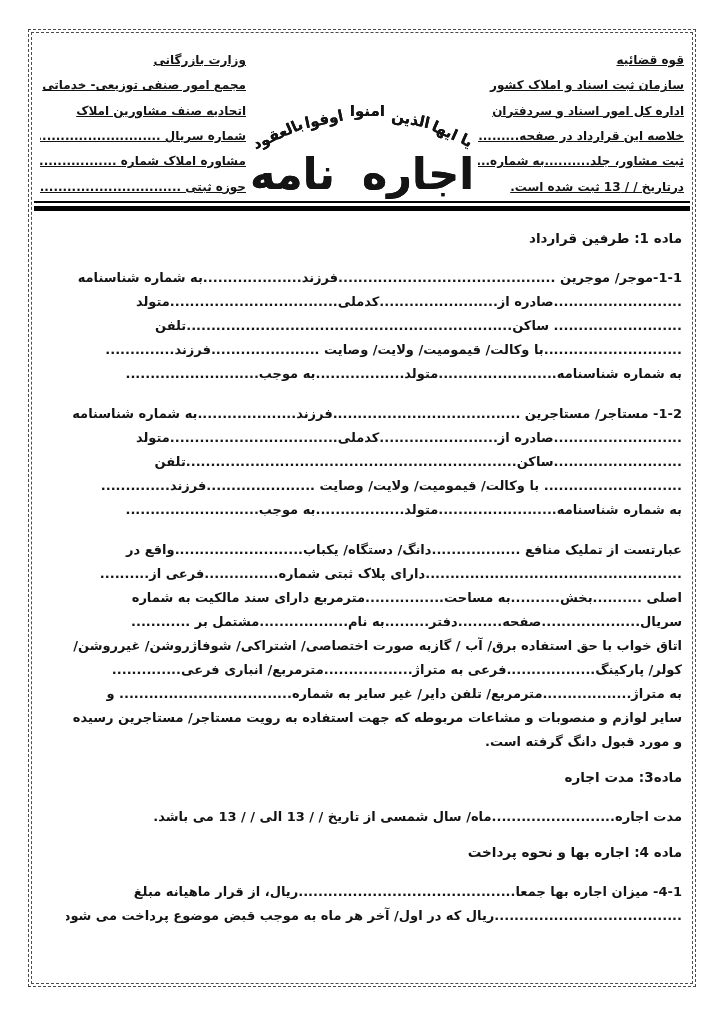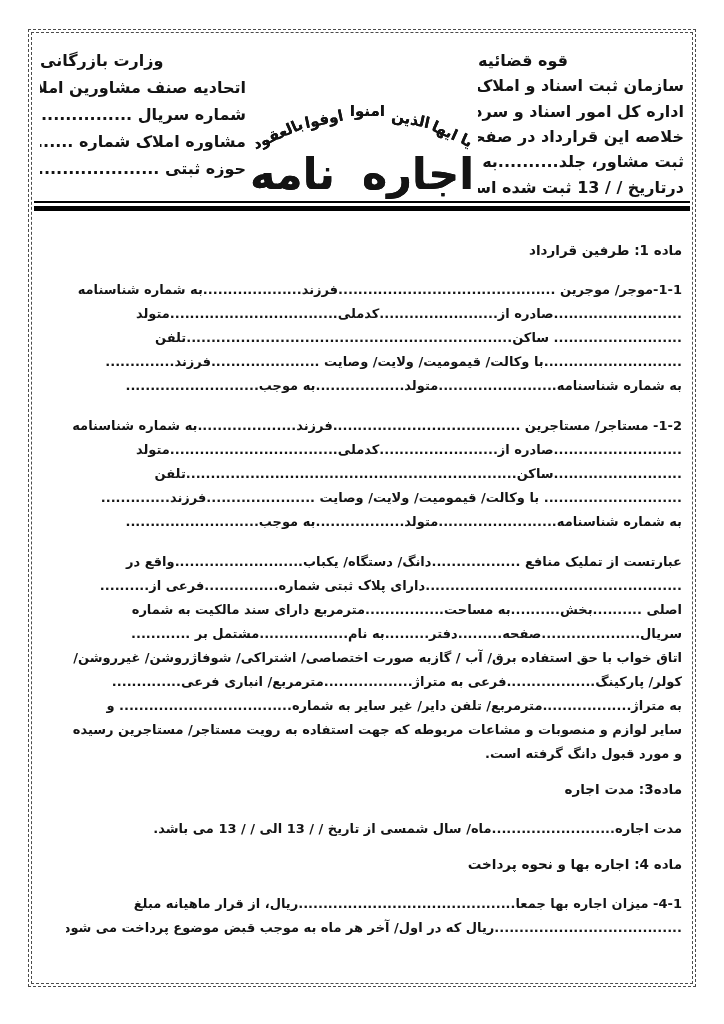--- a/index.html
+++ b/index.html
@@ -11,39 +11,39 @@
   .sheet{
     position:absolute;left:28px;top:29px;width:668px;height:958px;
     border:1px dashed #4a4a4a;padding:2px;box-sizing:border-box;background:#fff;
   }
   .sheet-inner{
     border:1px dashed #4a4a4a;width:100%;height:100%;box-sizing:border-box;
     display:flex;flex-direction:column;overflow:hidden;
   }
   
   .header{display:flex;flex-direction:row;padding:14px 8px 0 8px;height:166px;box-sizing:border-box;}
-  .hcol{width:206px;display:flex;flex-direction:column;text-align:left;
-        font-size:16px;line-height:27px;white-space:nowrap;}
+  .hcol{width:206px;display:flex;flex-direction:column;text-align:right;
+        font-size:12px;line-height:27px;white-space:nowrap;text-decoration:underline;}
   .hcenter{flex:1;position:relative;display:flex;flex-direction:column;align-items:center;}
   .hline{overflow:hidden;}
   
   .arc{height:84px;margin-top:20px;display:flex;align-items:flex-end;justify-content:center;
        gap:3px;font-size:15px;white-space:nowrap;}
   .arc span{display:inline-block;text-shadow:0 0 0.5px #000;}
   .arc span:nth-child(1){transform:rotate(24deg) translateY(-2px);}
   .arc span:nth-child(2){transform:rotate(12deg) translateY(-17px);}
   .arc span:nth-child(3){transform:rotate(0deg)  translateY(-25px);}
   .arc span:nth-child(4){transform:rotate(-12deg) translateY(-17px);}
   .arc span:nth-child(5){transform:rotate(-24deg) translateY(-2px);}
   .lease-title{font-size:43px;margin-top:4px;word-spacing:12px;letter-spacing:1px;
                text-shadow:0 0 0.6px #000;text-align:center;}
   
   .sep{margin:2px 2px 0 2px;border-top:2px solid #000;border-bottom:5px solid #000;height:3px;}
   
-  .content{padding:16px 10px 0 34px;font-size:13px;line-height:24px;text-align:right;}
+  .content{padding:4px 10px 0 34px;font-size:13px;line-height:24px;text-align:right;}
   .article{font-size:13.5px;margin:11px 0 7px 0;font-weight:bold;}
   .para{margin:16px 0 11px 0;}
   .pline{white-space:nowrap;overflow:hidden;}
 </style>
 </head>
 <body>
 
 <div class="sheet">
   <div class="sheet-inner">
 
@@ -64,20 +64,21 @@
           <span>الذین</span>
           <span>امنوا</span>
           <span>اوفوا</span>
           <span>بالعقود</span>
         </div>
         <div class="lease-title">اجاره نامه</div>
       </div>
 
       <div class="hcol">
         <div class="hline">وزارت بازرگانی</div>
+        <div class="hline">مجمع امور صنفی توزیعی- خدماتی</div>
         <div class="hline">اتحادیه صنف مشاورین املاک</div>
         <div class="hline">شماره سریال ................................</div>
         <div class="hline">مشاوره املاک شماره ........................</div>
         <div class="hline">حوزه ثبتی .....................................</div>
       </div>
     </div>
 
     <div class="sep"></div>
 
     <div class="content">

